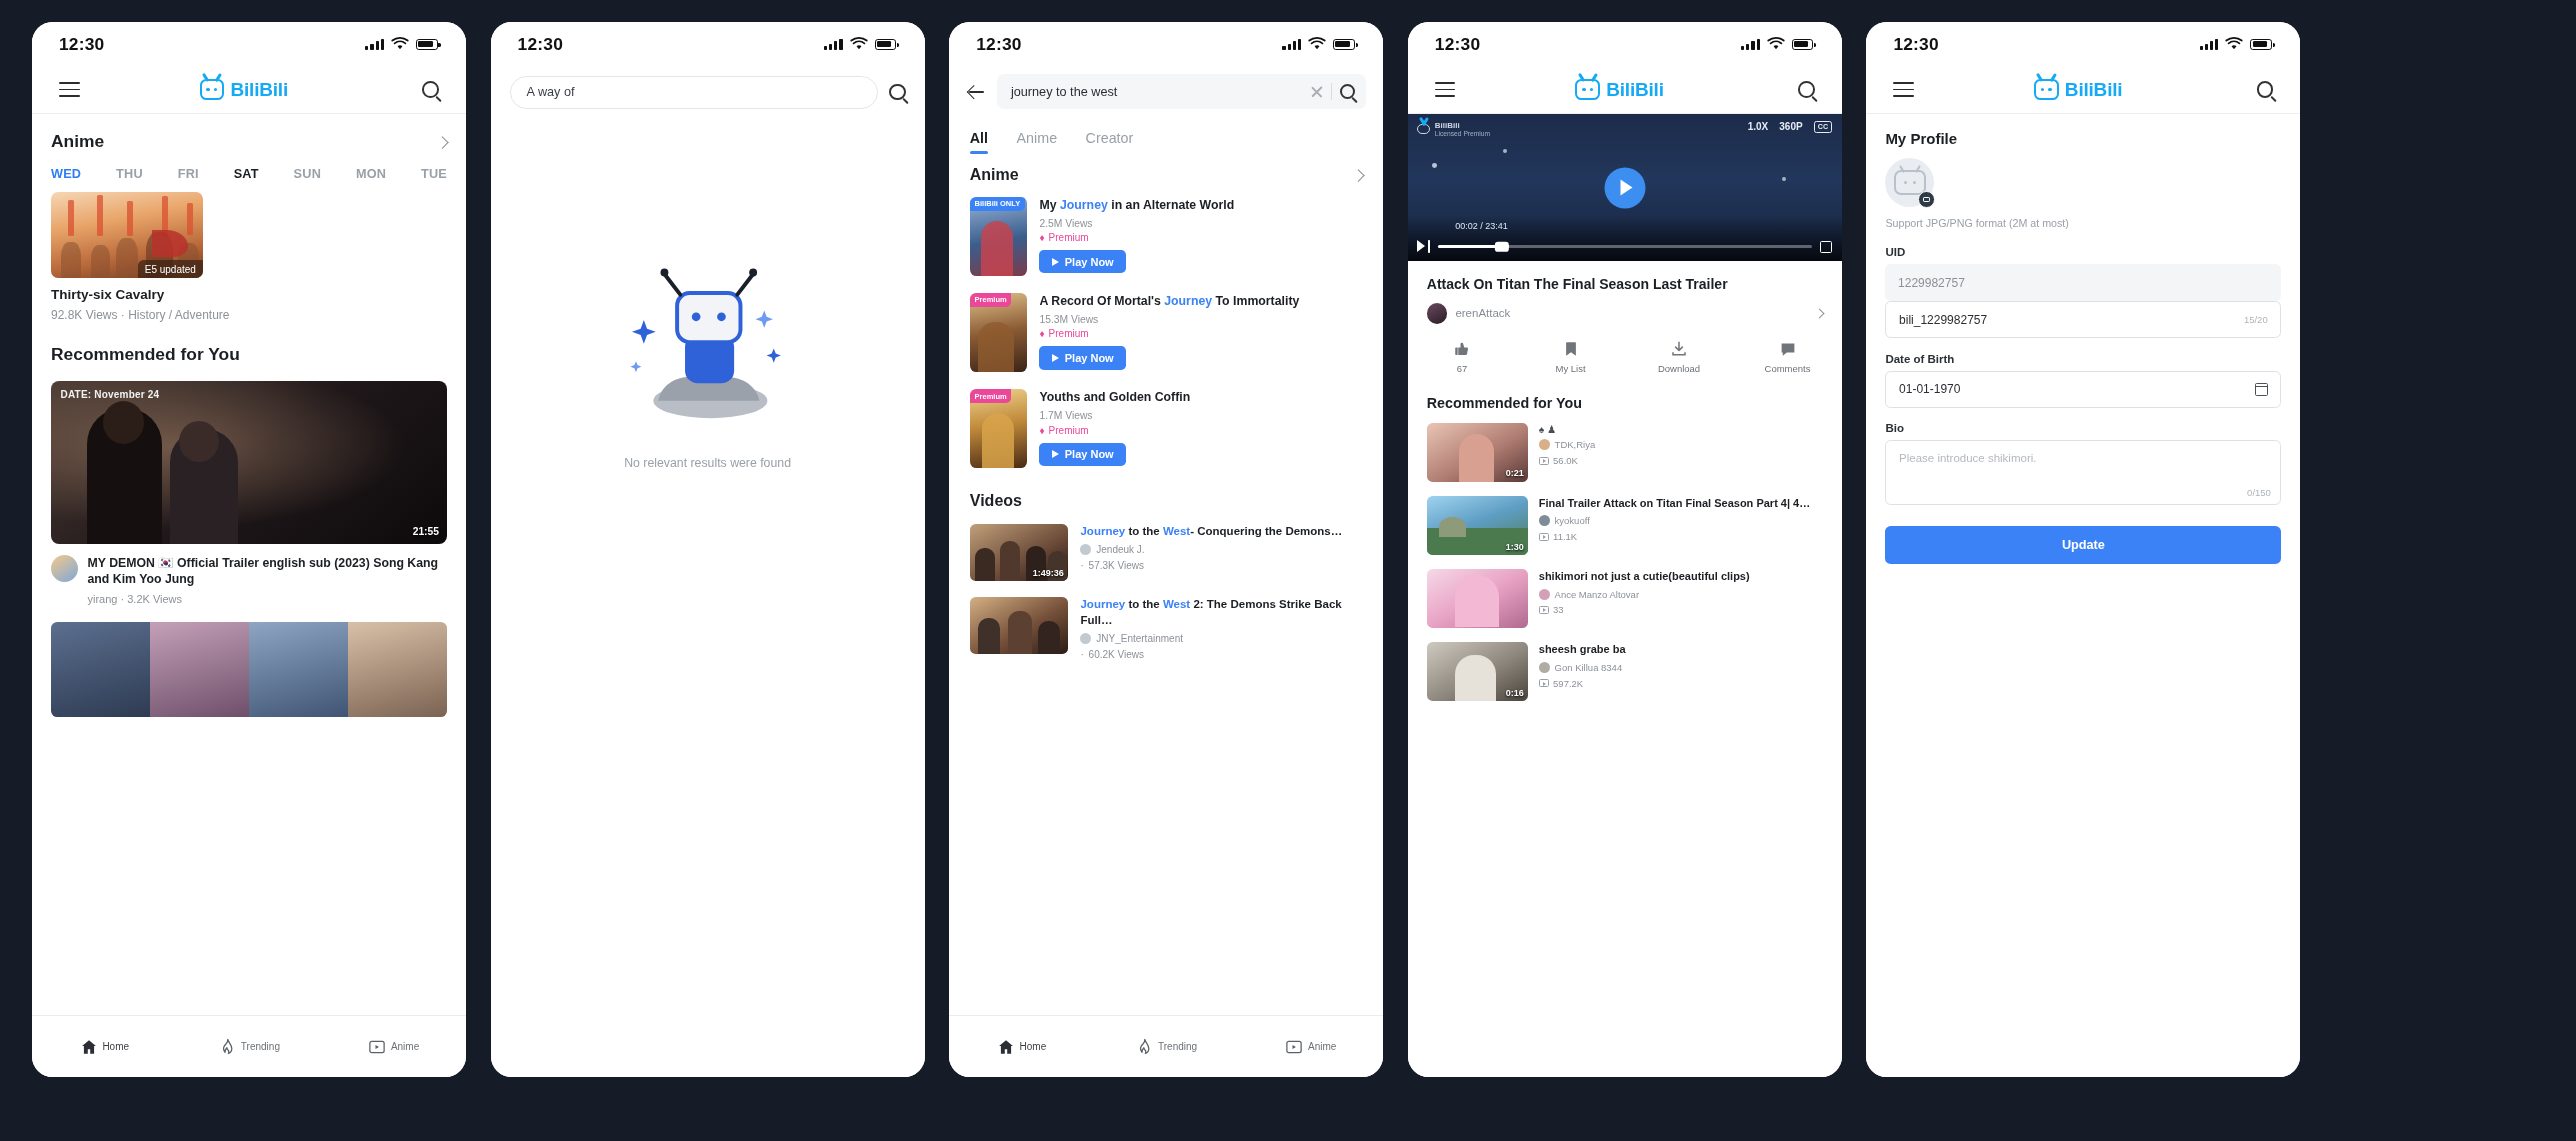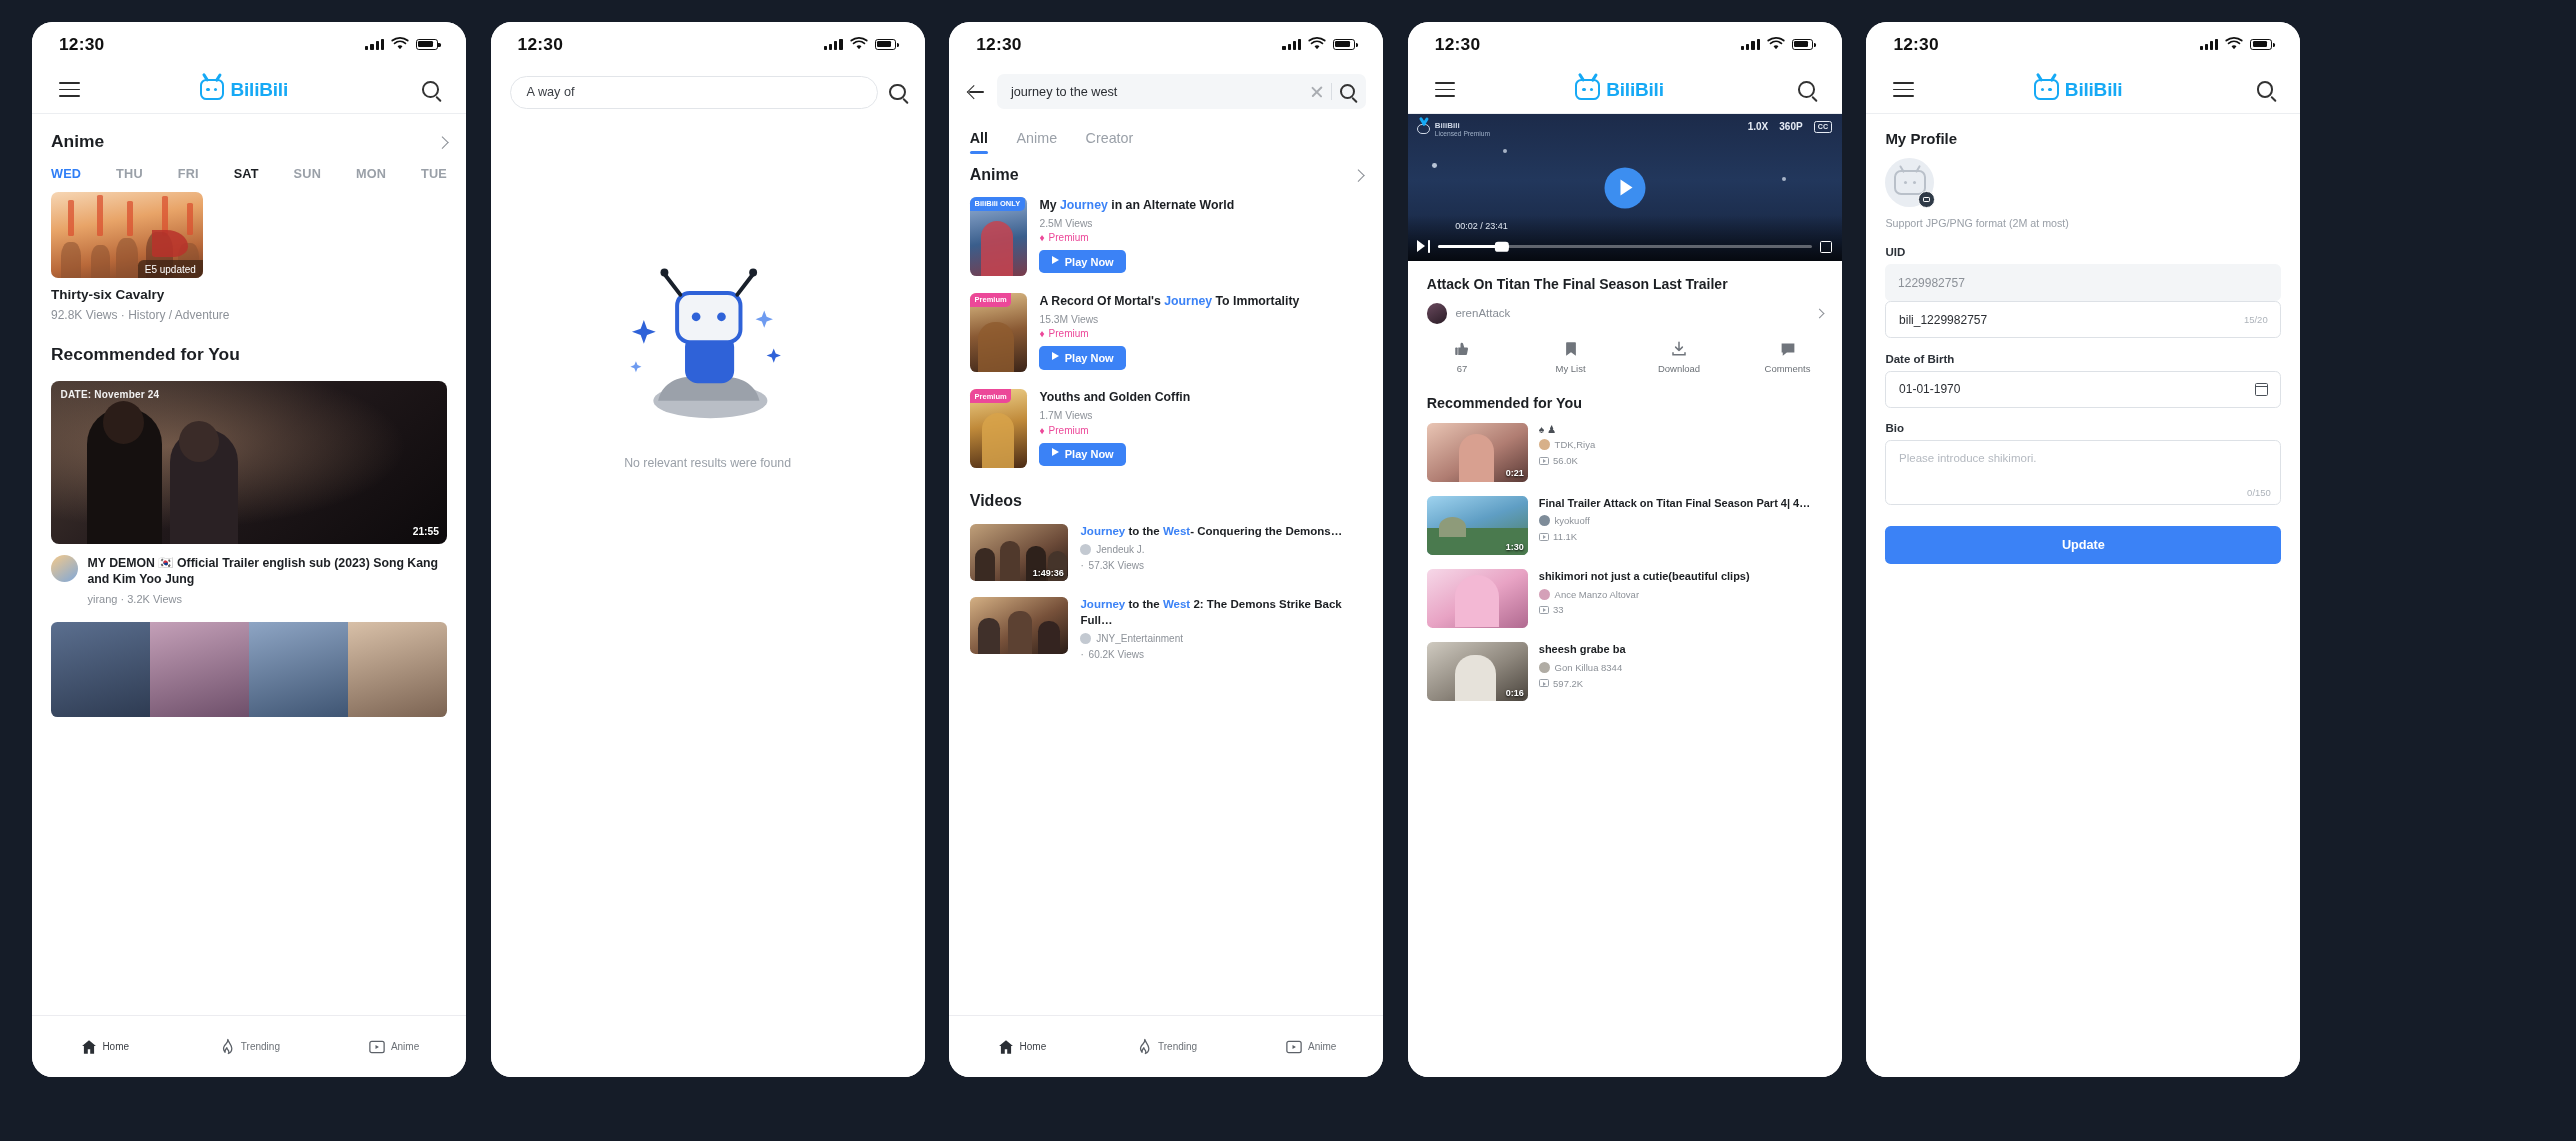--- a/index.html
+++ b/index.html
@@ -145,21 +145,21 @@
   .res-row{display:flex;gap:12.7px;padding: 6.3px 20.6px 11px;}
   .res-thumb{width:57px;height:79px;border-radius:6.3px;position:relative;overflow:hidden;flex:0 0 57px;}
   .flag-tag{position:absolute;left:0;top:0;font-size:7.5px;font-weight:700;color:#fff;background:#3b82f6;padding:2.4px 4.8px;border-radius:0 0 4.8px 0;}
   .flag-tag.prem{background:#ec4899;}
   .res-body{flex:1;min-width:0;}
   .res-title{font-size:12.3px;font-weight:700;color:#1c1f23;line-height:1.32;}
   .res-title em{font-style:normal;color:#3b82f6;}
   .res-views{font-size:10.3px;color:#8c9198;margin-top:4.8px;}
   .prem-line{display:flex;align-items:center;gap:4px;margin-top:3.2px;font-size:10px;color:#ec4899;}
   .play-btn{
-    margin-top:7.1px;display:inline-flex;align-items:flex-start;gap:5.6px;background:#3b82f6;color:#fff;
+    margin-top:7.1px;display:inline-flex;align-items:center;gap:5.6px;background:#3b82f6;color:#fff;
     font-size:11px;font-weight:700;padding:5.6px 12.7px;border-radius:4.8px;
   }
   .ptri{width:0;height:0;border-left:7.1px solid #fff;border-top:4.4px solid transparent;border-bottom:4.4px solid transparent;display:block;}
   .vrow{display:flex;gap:12.7px;padding:8px 20.6px;}
   .vthumb{width:98px;height:57px;border-radius:5.6px;position:relative;overflow:hidden;flex:0 0 98px;}
   .vdur{position:absolute;right:4px;bottom:3.2px;color:#fff;font-size:9px;font-weight:600;text-shadow:0 0.8px 2.4px #000;}
   .vtitle{font-size:11.5px;font-weight:700;color:#1c1f23;line-height:1.33;}
   .vtitle em{font-style:normal;color:#3b82f6;}
   .vmeta{font-size:10px;color:#8c9198;margin-top:4.8px;display:flex;align-items:center;gap:4.8px;}
   .dotav{width:11px;height:11px;border-radius:50%;background:#c3c9d1;display:block;flex:0 0 11px;}

